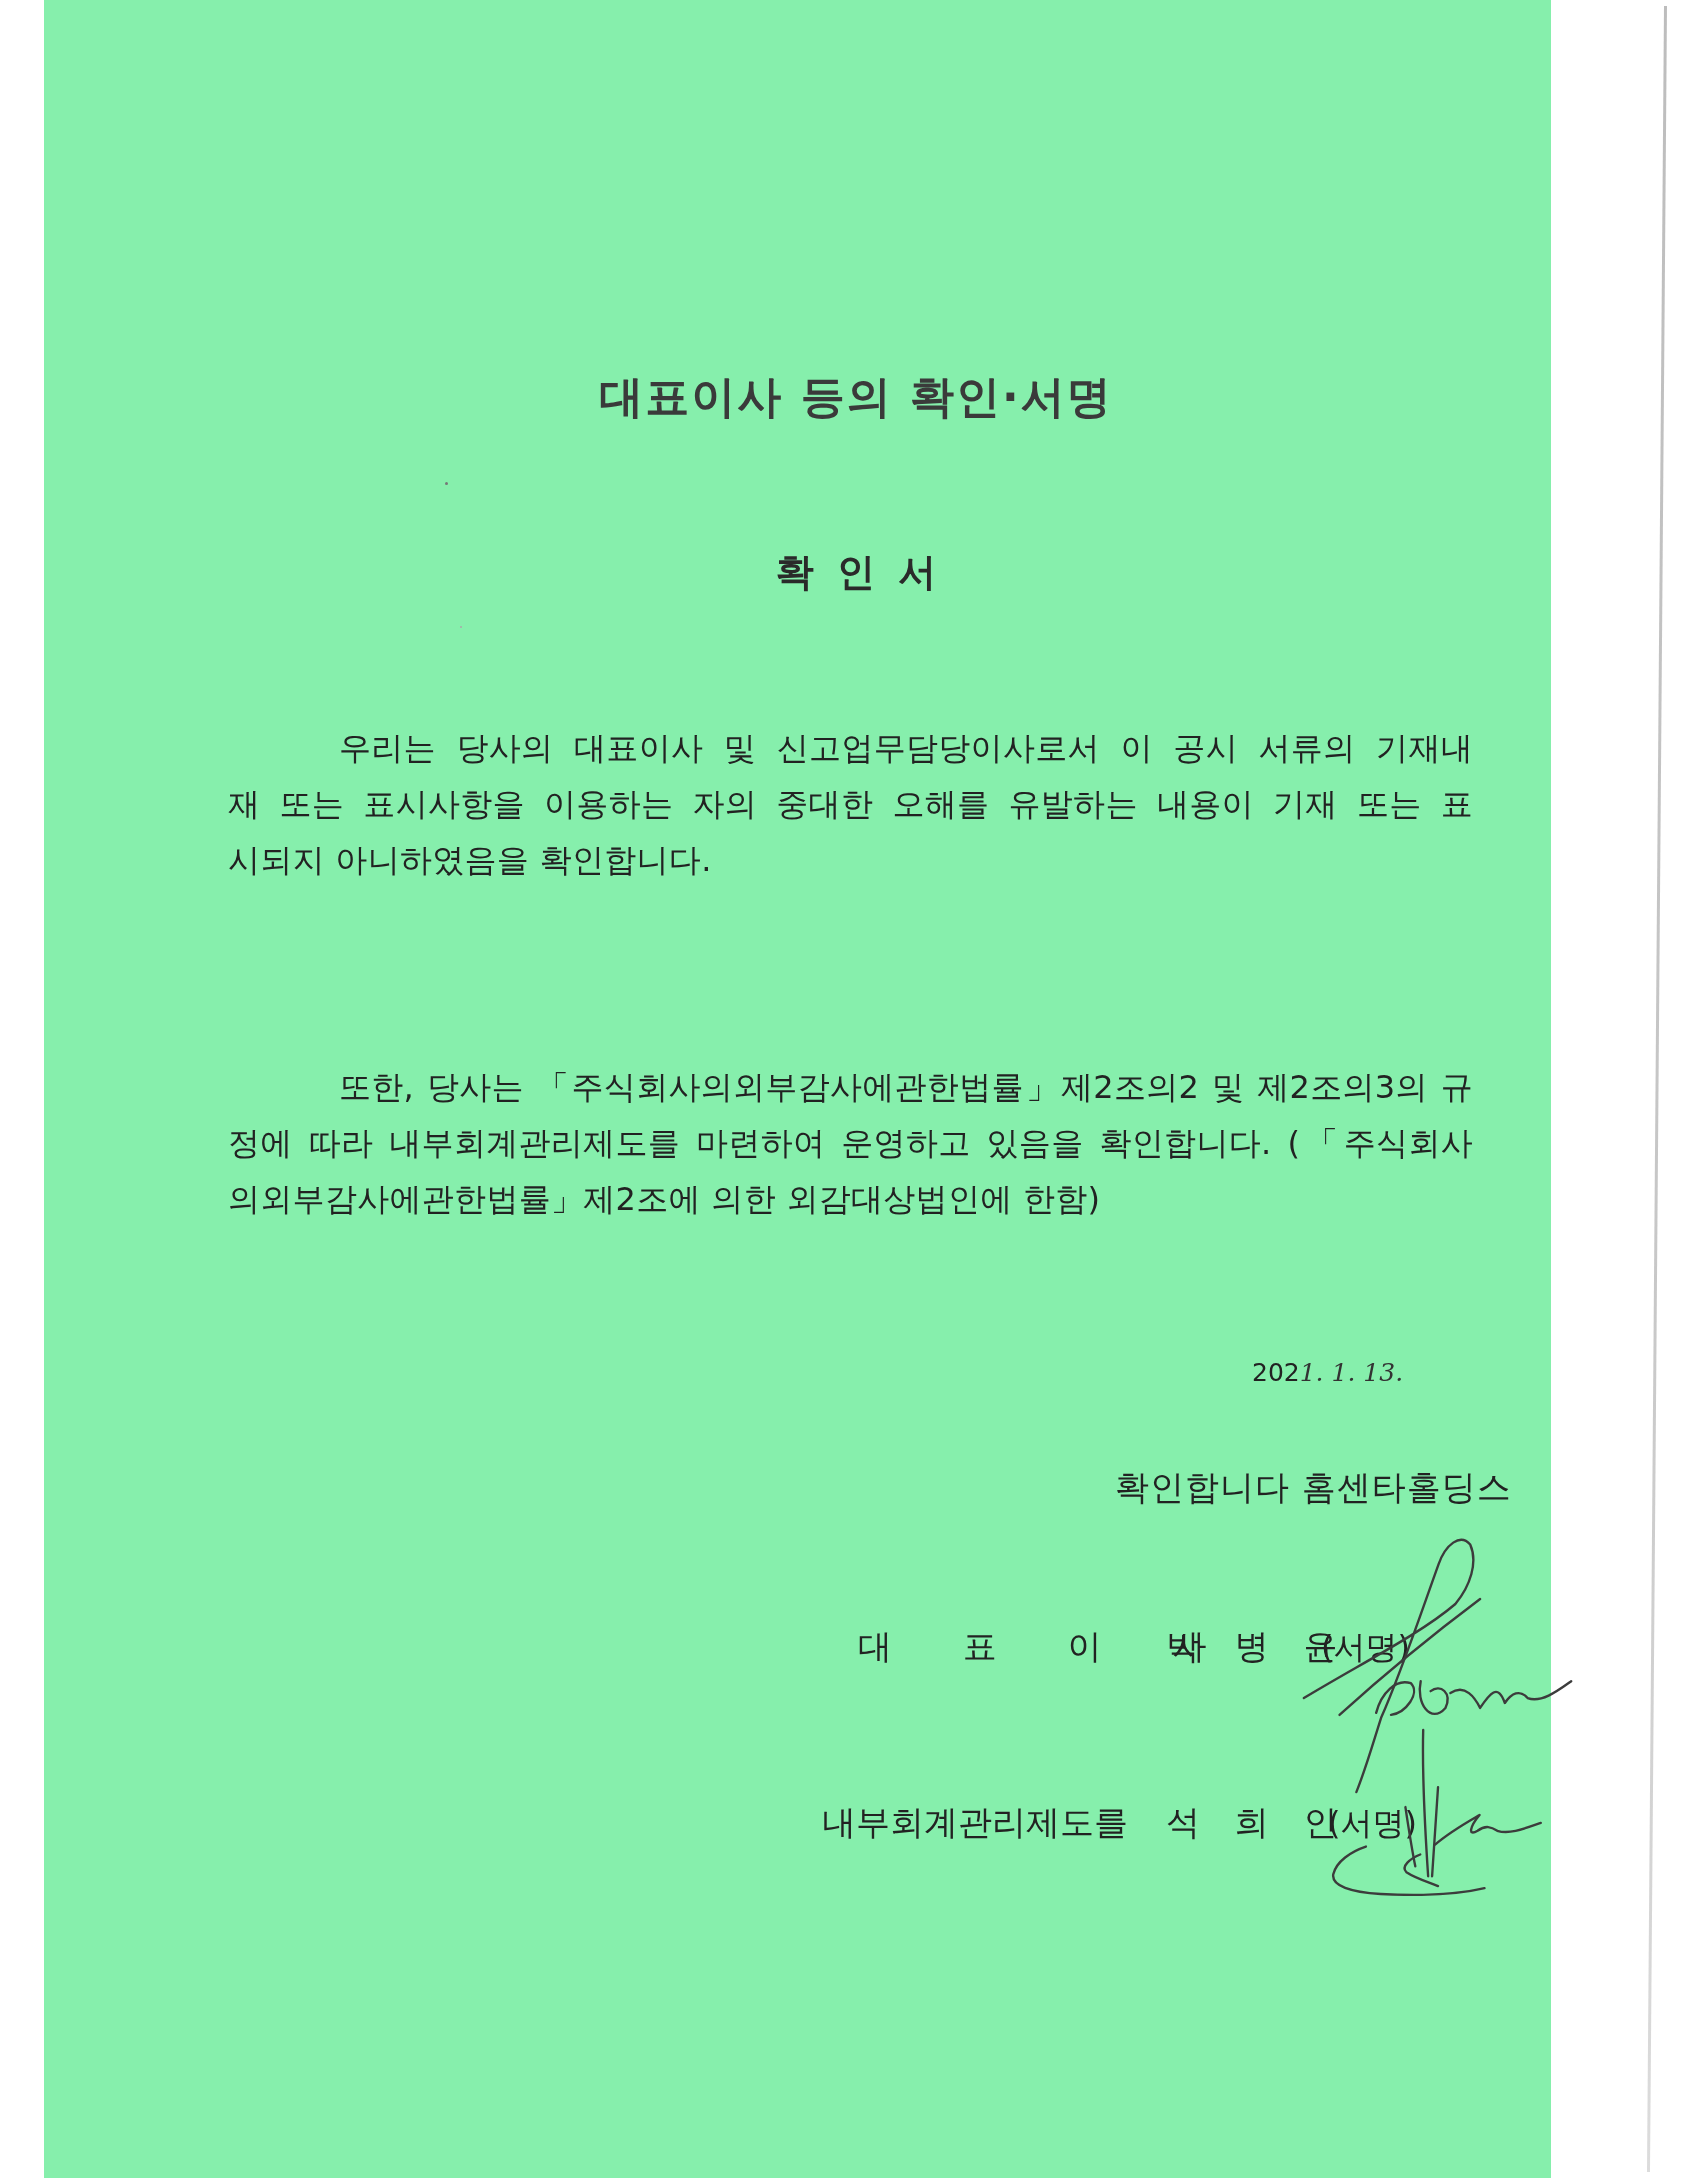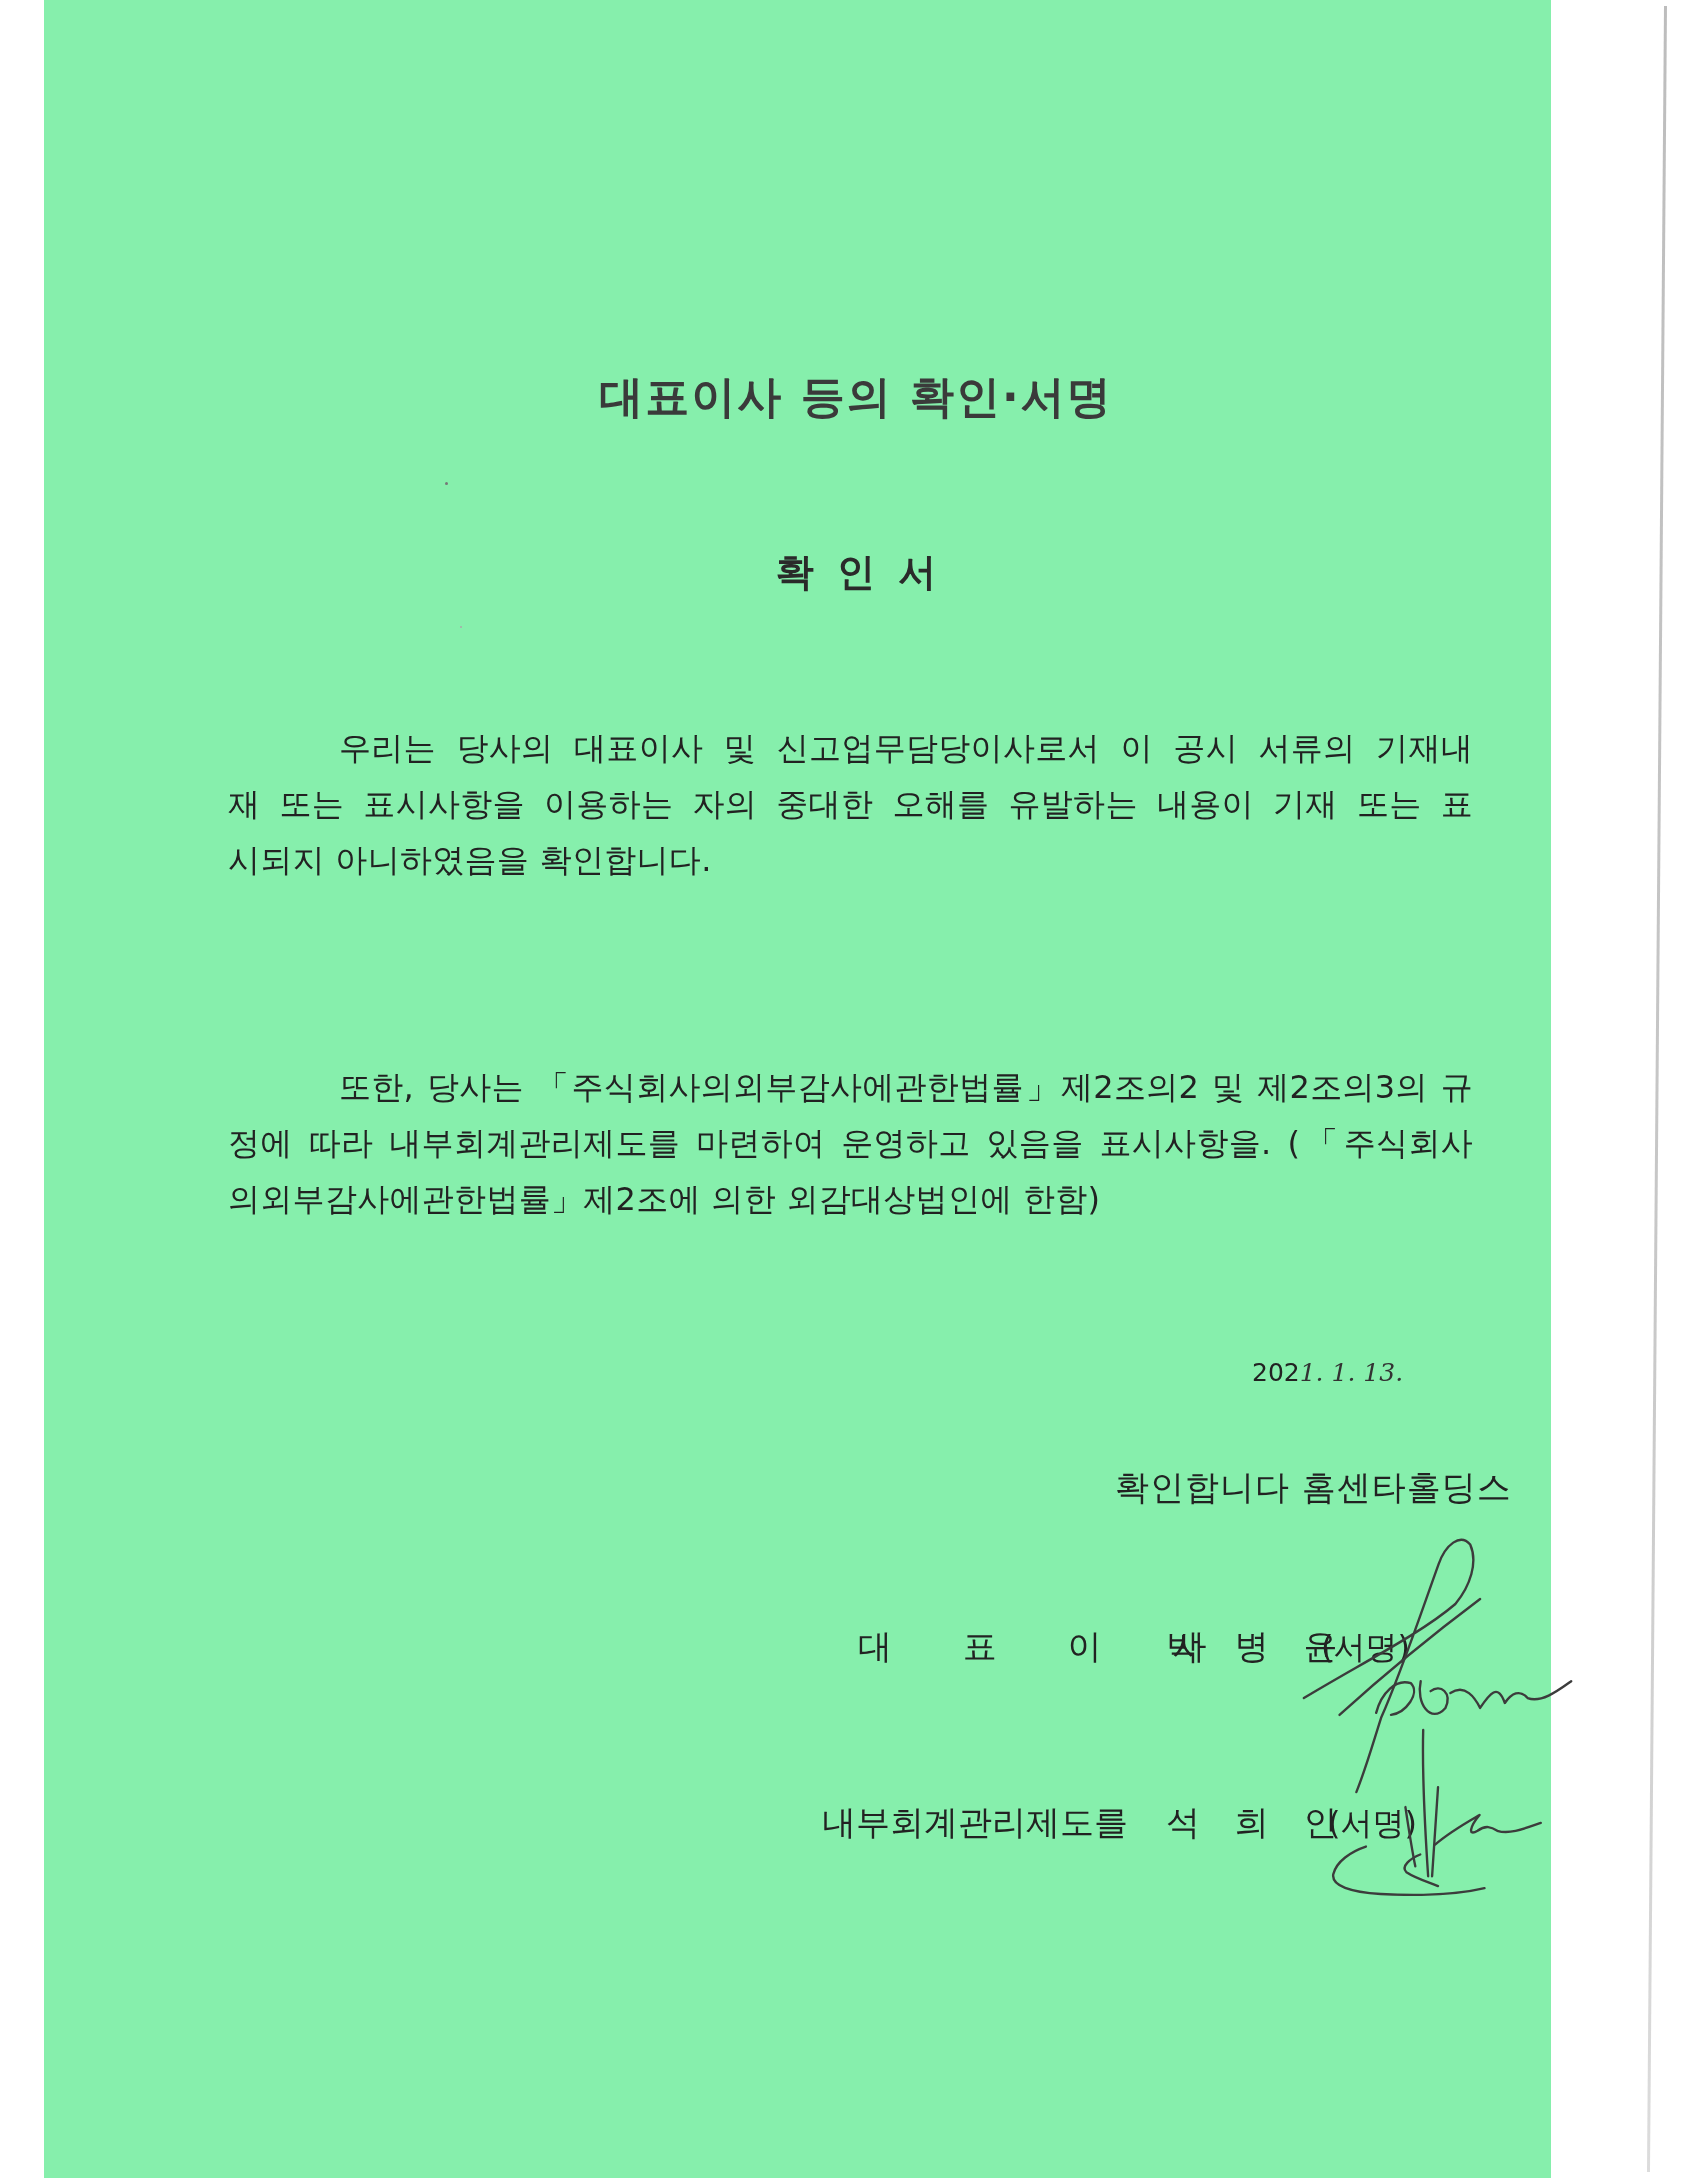--- a/index.html
+++ b/index.html
@@ -56,21 +56,21 @@
   <div class="subtitle">확 인 서</div>
 
   <div class="para p1">
     <span class="line indent">우리는 당사의 대표이사 및 신고업무담당이사로서 이 공시 서류의 기재내</span>
     <span class="line">재 또는 표시사항을 이용하는 자의 중대한 오해를 유발하는 내용이 기재 또는 표</span>
     <span class="line last">시되지 아니하였음을 확인합니다.</span>
   </div>
 
   <div class="para p2">
     <span class="line indent">또한, 당사는 「주식회사의외부감사에관한법률」제2조의2 및 제2조의3의 규</span>
-    <span class="line">정에 따라 내부회계관리제도를 마련하여 운영하고 있음을 표시사항을. (「주식회사</span>
+    <span class="line">정에 따라 내부회계관리제도를 마련하여 운영하고 있음을 확인합니다. (「주식회사</span>
     <span class="line last">의외부감사에관한법률」제2조에 의한 외감대상법인에 한함)</span>
   </div>
 
   <div class="date">
     <span>202</span><span class="hand">1.  1.  13.</span>
   </div>
 
   <div class="company">확인합니다 홈센타홀딩스</div>
 
   <div class="sig-row row1">

